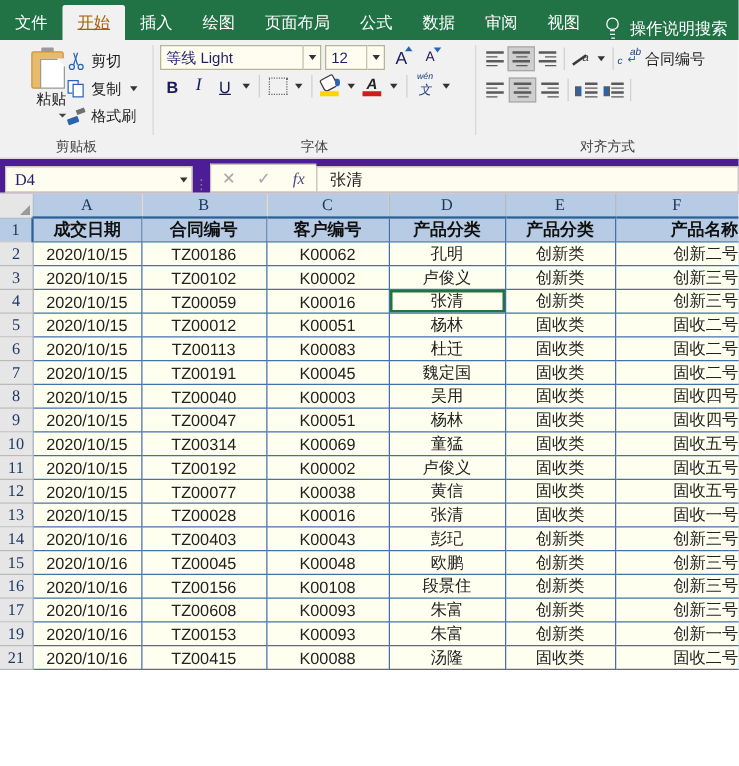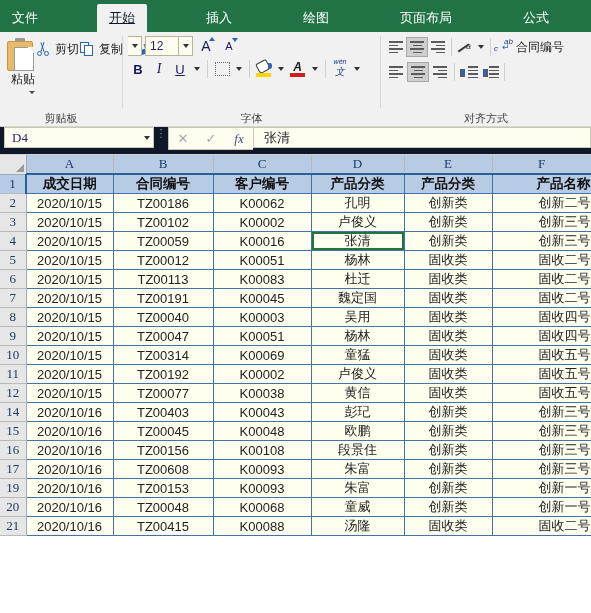--- a/index.html
+++ b/index.html
@@ -6,27 +6,26 @@
   body{
     width:591px;height:613px;overflow:hidden;
     font-family:"Liberation Sans","DejaVu Sans",sans-serif;
     background:#ffffff;
     -webkit-font-smoothing:none;
   }
   
   .tabbar{
     height:32px;background:#217346;display:flex;align-items:flex-end;
     position:relative;
-    gap:47px;
   }
   .tab{
     color:#ffffff;font-size:13px;padding:0 12px;height:28px;line-height:28px;
     white-space:nowrap;cursor:default;
   }
-  .tab.active{background:#f1f1f1;color:#0f172a;font-weight:normal;border-radius:2px 2px 0 0;text-decoration:underline;}
+  .tab.active{background:#f1f1f1;color:#a16207;font-weight:normal;border-radius:2px 2px 0 0;text-decoration:underline;}
   .tellme{display:flex;align-items:center;gap:6px;margin-left:6px;color:#ffffff;font-size:13px;white-space:nowrap;}
   .bulb{width:16px;height:18px;position:relative;flex:0 0 16px;}
   .bulb .b1{position:absolute;left:3px;top:0;width:10px;height:10px;border:1.4px solid #fff;border-radius:50% 50% 45% 45%;box-sizing:border-box;}
   .bulb .b2{position:absolute;left:6px;top:10px;width:4px;height:2px;border-top:1.4px solid #fff;border-bottom:1.4px solid #fff;}
   .bulb .b3{position:absolute;left:7px;top:13px;width:3px;height:3px;border-bottom:1.4px solid #fff;}
 
   
   .ribbon{
     height:94px;background:#f1f1f1;border-bottom:1px solid #d4d4d4;
     display:flex;position:relative;
@@ -45,21 +44,21 @@
     padding-top:2px;cursor:default;
   }
   .clipboard-ico{width:30px;height:32px;position:relative;}
   .clipboard-ico .board{position:absolute;left:2px;top:3px;width:24px;height:28px;background:#e8bb6a;border:1px solid #c79542;border-radius:2px;}
   .clipboard-ico .clip{position:absolute;left:10px;top:0px;width:10px;height:6px;background:#9a9a9a;border-radius:1px;}
   .clipboard-ico .page{position:absolute;left:9px;top:9px;width:18px;height:22px;background:#ffffff;border:1px solid #9a9a9a;}
   .clipboard-ico .page:before{content:"";position:absolute;right:-1px;top:-1px;border-width:0 6px 6px 0;border-style:solid;border-color:#ffffff #f1f1f1;}
   .paste-lbl{font-size:12px;color:#222;margin-top:1px;}
   .caret-sm{width:0;height:0;border-left:3px solid transparent;border-right:3px solid transparent;border-top:3px solid #444;margin-top:3px;}
 
-  .clip-items{display:flex;justify-content:flex-end;padding-top:2px;}
+  .clip-items{display:flex;flex-direction:column;justify-content:flex-end;padding-top:2px;}
   .clip-item{display:flex;align-items:center;height:22px;font-size:12px;color:#222;white-space:nowrap;cursor:default;gap:4px;}
   .ico16{width:16px;height:16px;position:relative;flex:0 0 16px;}
 
   
   .sc-b1,.sc-b2{position:absolute;left:7px;top:1px;width:1.4px;height:10px;background:#2a63b0;}
   .sc-b1{transform:rotate(18deg);}
   .sc-b2{transform:rotate(-18deg);}
   .sc-r1,.sc-r2{position:absolute;top:10px;width:5px;height:5px;border:1.4px solid #2a63b0;border-radius:50%;box-sizing:border-box;}
   .sc-r1{left:2px;}.sc-r2{left:9px;}
   
@@ -130,21 +129,21 @@
   .wrapico .ab{position:absolute;left:10px;top:-2px;font-size:8px;}
   .wrapico .cc{position:absolute;left:0;top:5px;font-size:8px;}
   .wrapico .ret{position:absolute;left:8px;top:3px;font-size:9px;color:#2a63b0;}
   .mergeico{width:18px;height:14px;position:relative;border:1.2px solid #3a6ea5;box-sizing:border-box;}
   .mergeico:before{content:"";position:absolute;left:3px;top:5.5px;width:12px;height:1.4px;background:#3a6ea5;}
   .mergeico:after{content:"";position:absolute;left:2px;top:3px;width:0;height:0;border-top:3px solid transparent;border-bottom:3px solid transparent;border-right:3px solid #3a6ea5;}
   .alabel{font-size:12px;color:#222;white-space:nowrap;margin-left:4px;}
   .arow{display:flex;align-items:center;height:22px;cursor:default;}
 
   
-  .fbar{height:28px;background:#0f172a;display:flex;align-items:flex-start;border-bottom:1px solid #d4d4d4;padding:0 0 0 4px;box-sizing:border-box;}
+  .fbar{height:28px;background:#4c1d95;display:flex;align-items:flex-end;border-bottom:1px solid #d4d4d4;padding:0 0 0 4px;box-sizing:border-box;}
   .namebox{
     width:150px;height:21px;background:#fffdf0;border:1px solid #c8c8b4;
     display:flex;align-items:center;justify-content:space-between;
     padding:0 3px 0 7px;box-sizing:border-box;font-size:13px;color:#1f1f6e;
     font-family:"Liberation Serif",serif;
   }
   .dots{width:14px;text-align:center;color:#8a8a8a;font-size:11px;letter-spacing:0;}
   .fbtns{display:flex;align-items:center;height:21px;border:1px solid #c8c8b4;border-right:none;background:#fffdf0;}
   .fbtn{width:28px;height:19px;display:flex;align-items:center;justify-content:center;font-size:13px;color:#a8a8a8;}
   .fbtn.fx{color:#4a4a7a;font-style:italic;font-family:"Liberation Serif",serif;font-size:13px;}
@@ -254,20 +253,21 @@
     </div>
     <div class="group-label">剪贴板</div>
   </div>
 
   <div class="group-sep"></div>
 
   <div class="group" style="width:257px;">
     <div class="group-body" style="flex-direction:column;align-items:flex-start;">
       <div style="display:flex;align-items:center;gap:3px;">
         <span class="combo">
+          <span class="fontname">等线 Light</span>
           <span class="combo-btn">
               <i class="caret"></i>
             </span>
         </span>
         <span class="combo">
           <span class="fontname fontsize">12</span>
           <span class="combo-btn">
               <i class="caret"></i>
             </span>
         </span>
@@ -559,20 +559,29 @@
         <tr>
           <td class="rowh">12</td>
           <td class="cell colA">2020/10/15</td>
           <td class="cell colB">TZ00077</td>
           <td class="cell colC">K00038</td>
           <td class="cell colD">黄信</td>
           <td class="cell colE">固收类</td>
           <td class="cell colF fcut">固收五号</td>
         </tr>
         <tr>
+          <td class="rowh">13</td>
+          <td class="cell colA">2020/10/15</td>
+          <td class="cell colB">TZ00028</td>
+          <td class="cell colC">K00016</td>
+          <td class="cell colD">张清</td>
+          <td class="cell colE">固收类</td>
+          <td class="cell colF fcut">固收一号</td>
+        </tr>
+        <tr>
           <td class="rowh">14</td>
           <td class="cell colA">2020/10/16</td>
           <td class="cell colB">TZ00403</td>
           <td class="cell colC">K00043</td>
           <td class="cell colD">彭玘</td>
           <td class="cell colE">创新类</td>
           <td class="cell colF fcut">创新三号</td>
         </tr>
         <tr>
           <td class="rowh">15</td>
@@ -604,29 +613,20 @@
         <tr>
           <td class="rowh">19</td>
           <td class="cell colA">2020/10/16</td>
           <td class="cell colB">TZ00153</td>
           <td class="cell colC">K00093</td>
           <td class="cell colD">朱富</td>
           <td class="cell colE">创新类</td>
           <td class="cell colF fcut">创新一号</td>
         </tr>
         <tr>
-          <td class="rowh">20</td>
-          <td class="cell colA">2020/10/16</td>
-          <td class="cell colB">TZ00048</td>
-          <td class="cell colC">K00068</td>
-          <td class="cell colD">童威</td>
-          <td class="cell colE">创新类</td>
-          <td class="cell colF fcut">创新一号</td>
-        </tr>
-        <tr>
           <td class="rowh">21</td>
           <td class="cell colA">2020/10/16</td>
           <td class="cell colB">TZ00415</td>
           <td class="cell colC">K00088</td>
           <td class="cell colD">汤隆</td>
           <td class="cell colE">固收类</td>
           <td class="cell colF fcut">固收二号</td>
         </tr>
       </tbody>
   </table>

